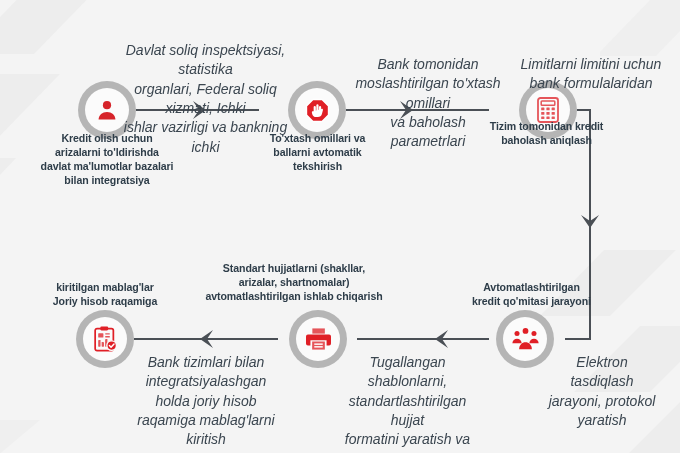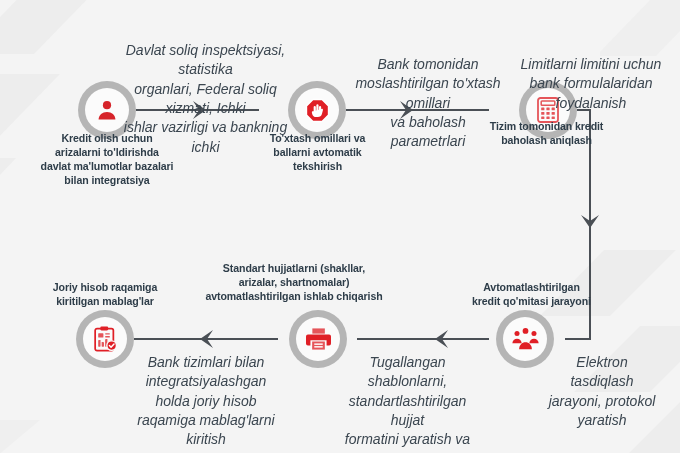--- a/index.html
+++ b/index.html
@@ -232,40 +232,39 @@
     <div>kredit qo'mitasi jarayoni</div>
   </div>
 
   <div class="title" style="left:180px;top:261px;width:228px;">
     <div>Standart hujjatlarni (shakllar,</div>
     <div>arizalar, shartnomalar)</div>
     <div>avtomatlashtirilgan ishlab chiqarish</div>
   </div>
 
   <div class="title" style="left:24px;top:280px;width:162px;">
+    <div>kiritilgan mablag'lar</div>
     <div>Joriy hisob raqamiga</div>
-    <div>kiritilgan mablag'lar</div>
   </div>
 
   <div class="desc" style="left:123px;top:41px;width:165px;">
     <div>Davlat soliq inspektsiyasi, statistika</div>
     <div>organlari, Federal soliq xizmati, Ichki</div>
     <div>ishlar vazirligi va bankning ichki</div>
   </div>
 
   <div class="desc" style="left:352px;top:55px;width:152px;">
     <div>Bank tomonidan</div>
     <div>moslashtirilgan to'xtash omillari</div>
     <div>va baholash parametrlari</div>
   </div>
 
   <div class="desc" style="left:520px;top:55px;width:142px;">
     <div>Limitlarni limitini uchun</div>
     <div>bank formulalaridan</div>
-    <div>foydalanish</div>
   </div>
 
   <div class="desc" style="left:543px;top:353px;width:118px;">
     <div>Elektron tasdiqlash</div>
     <div>jarayoni, protokol</div>
     <div>yaratish</div>
   </div>
 
   <div class="desc" style="left:331px;top:353px;width:153px;">
     <div>Tugallangan shablonlarni,</div>

